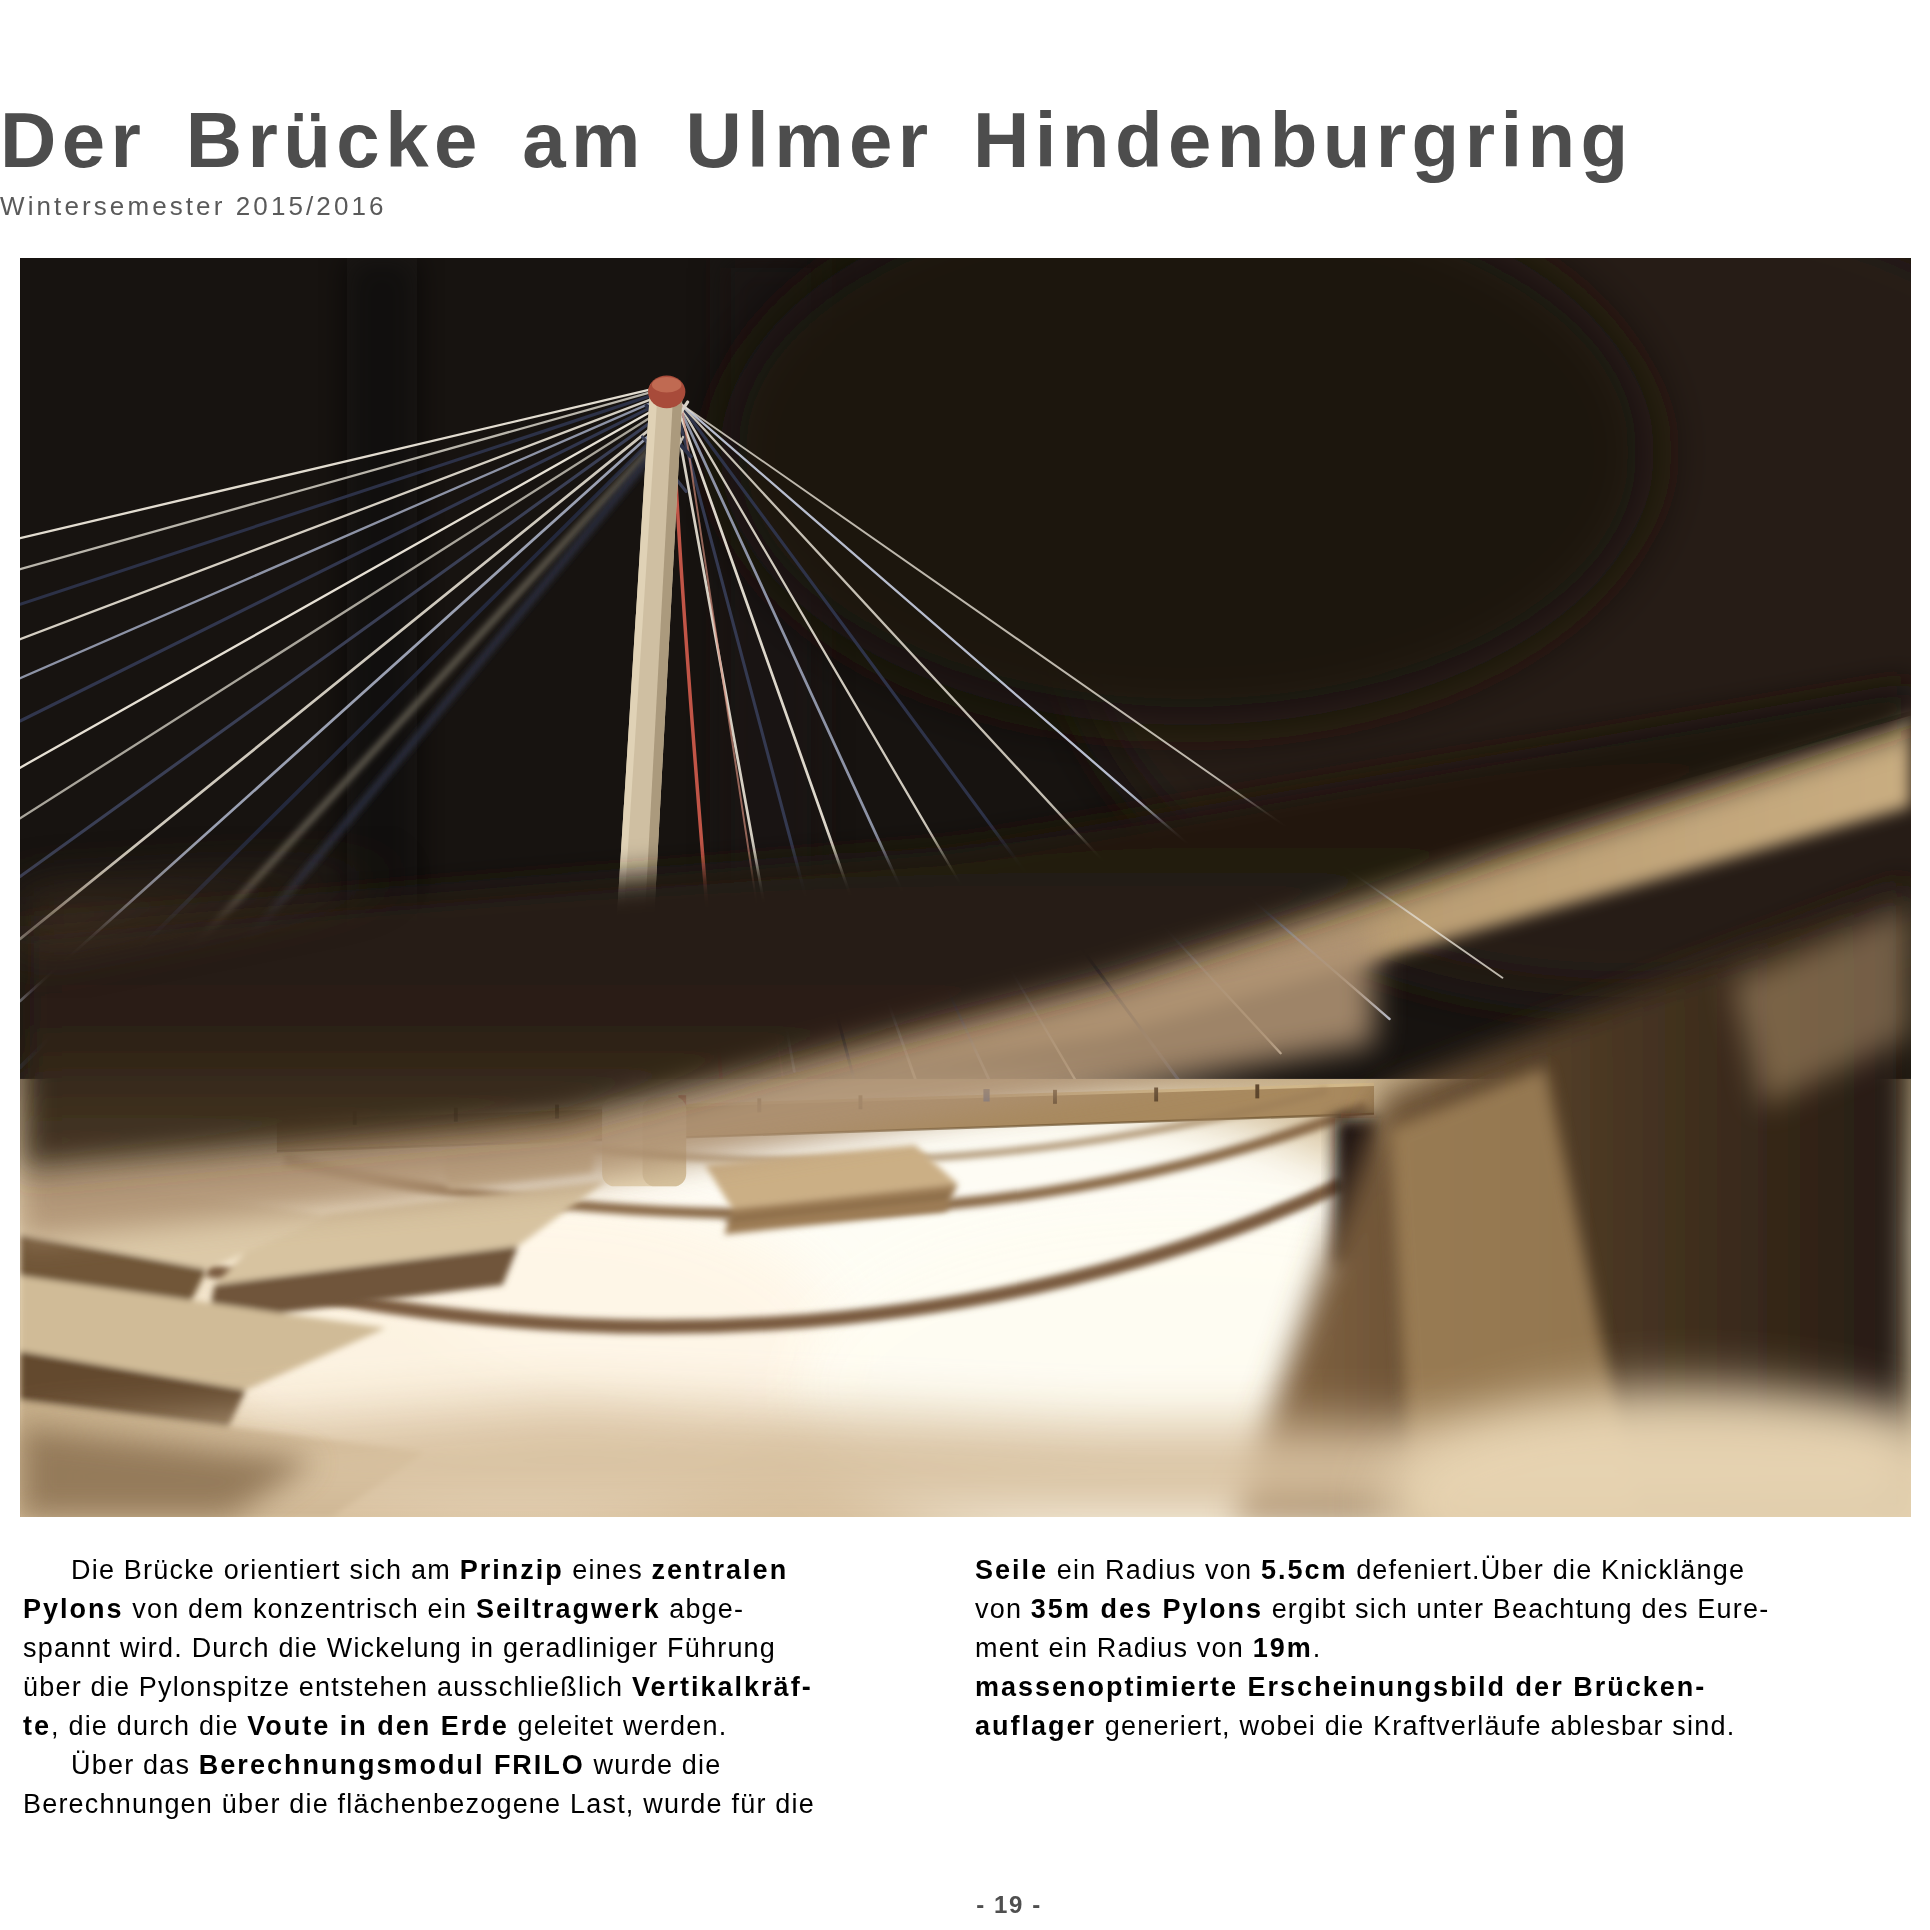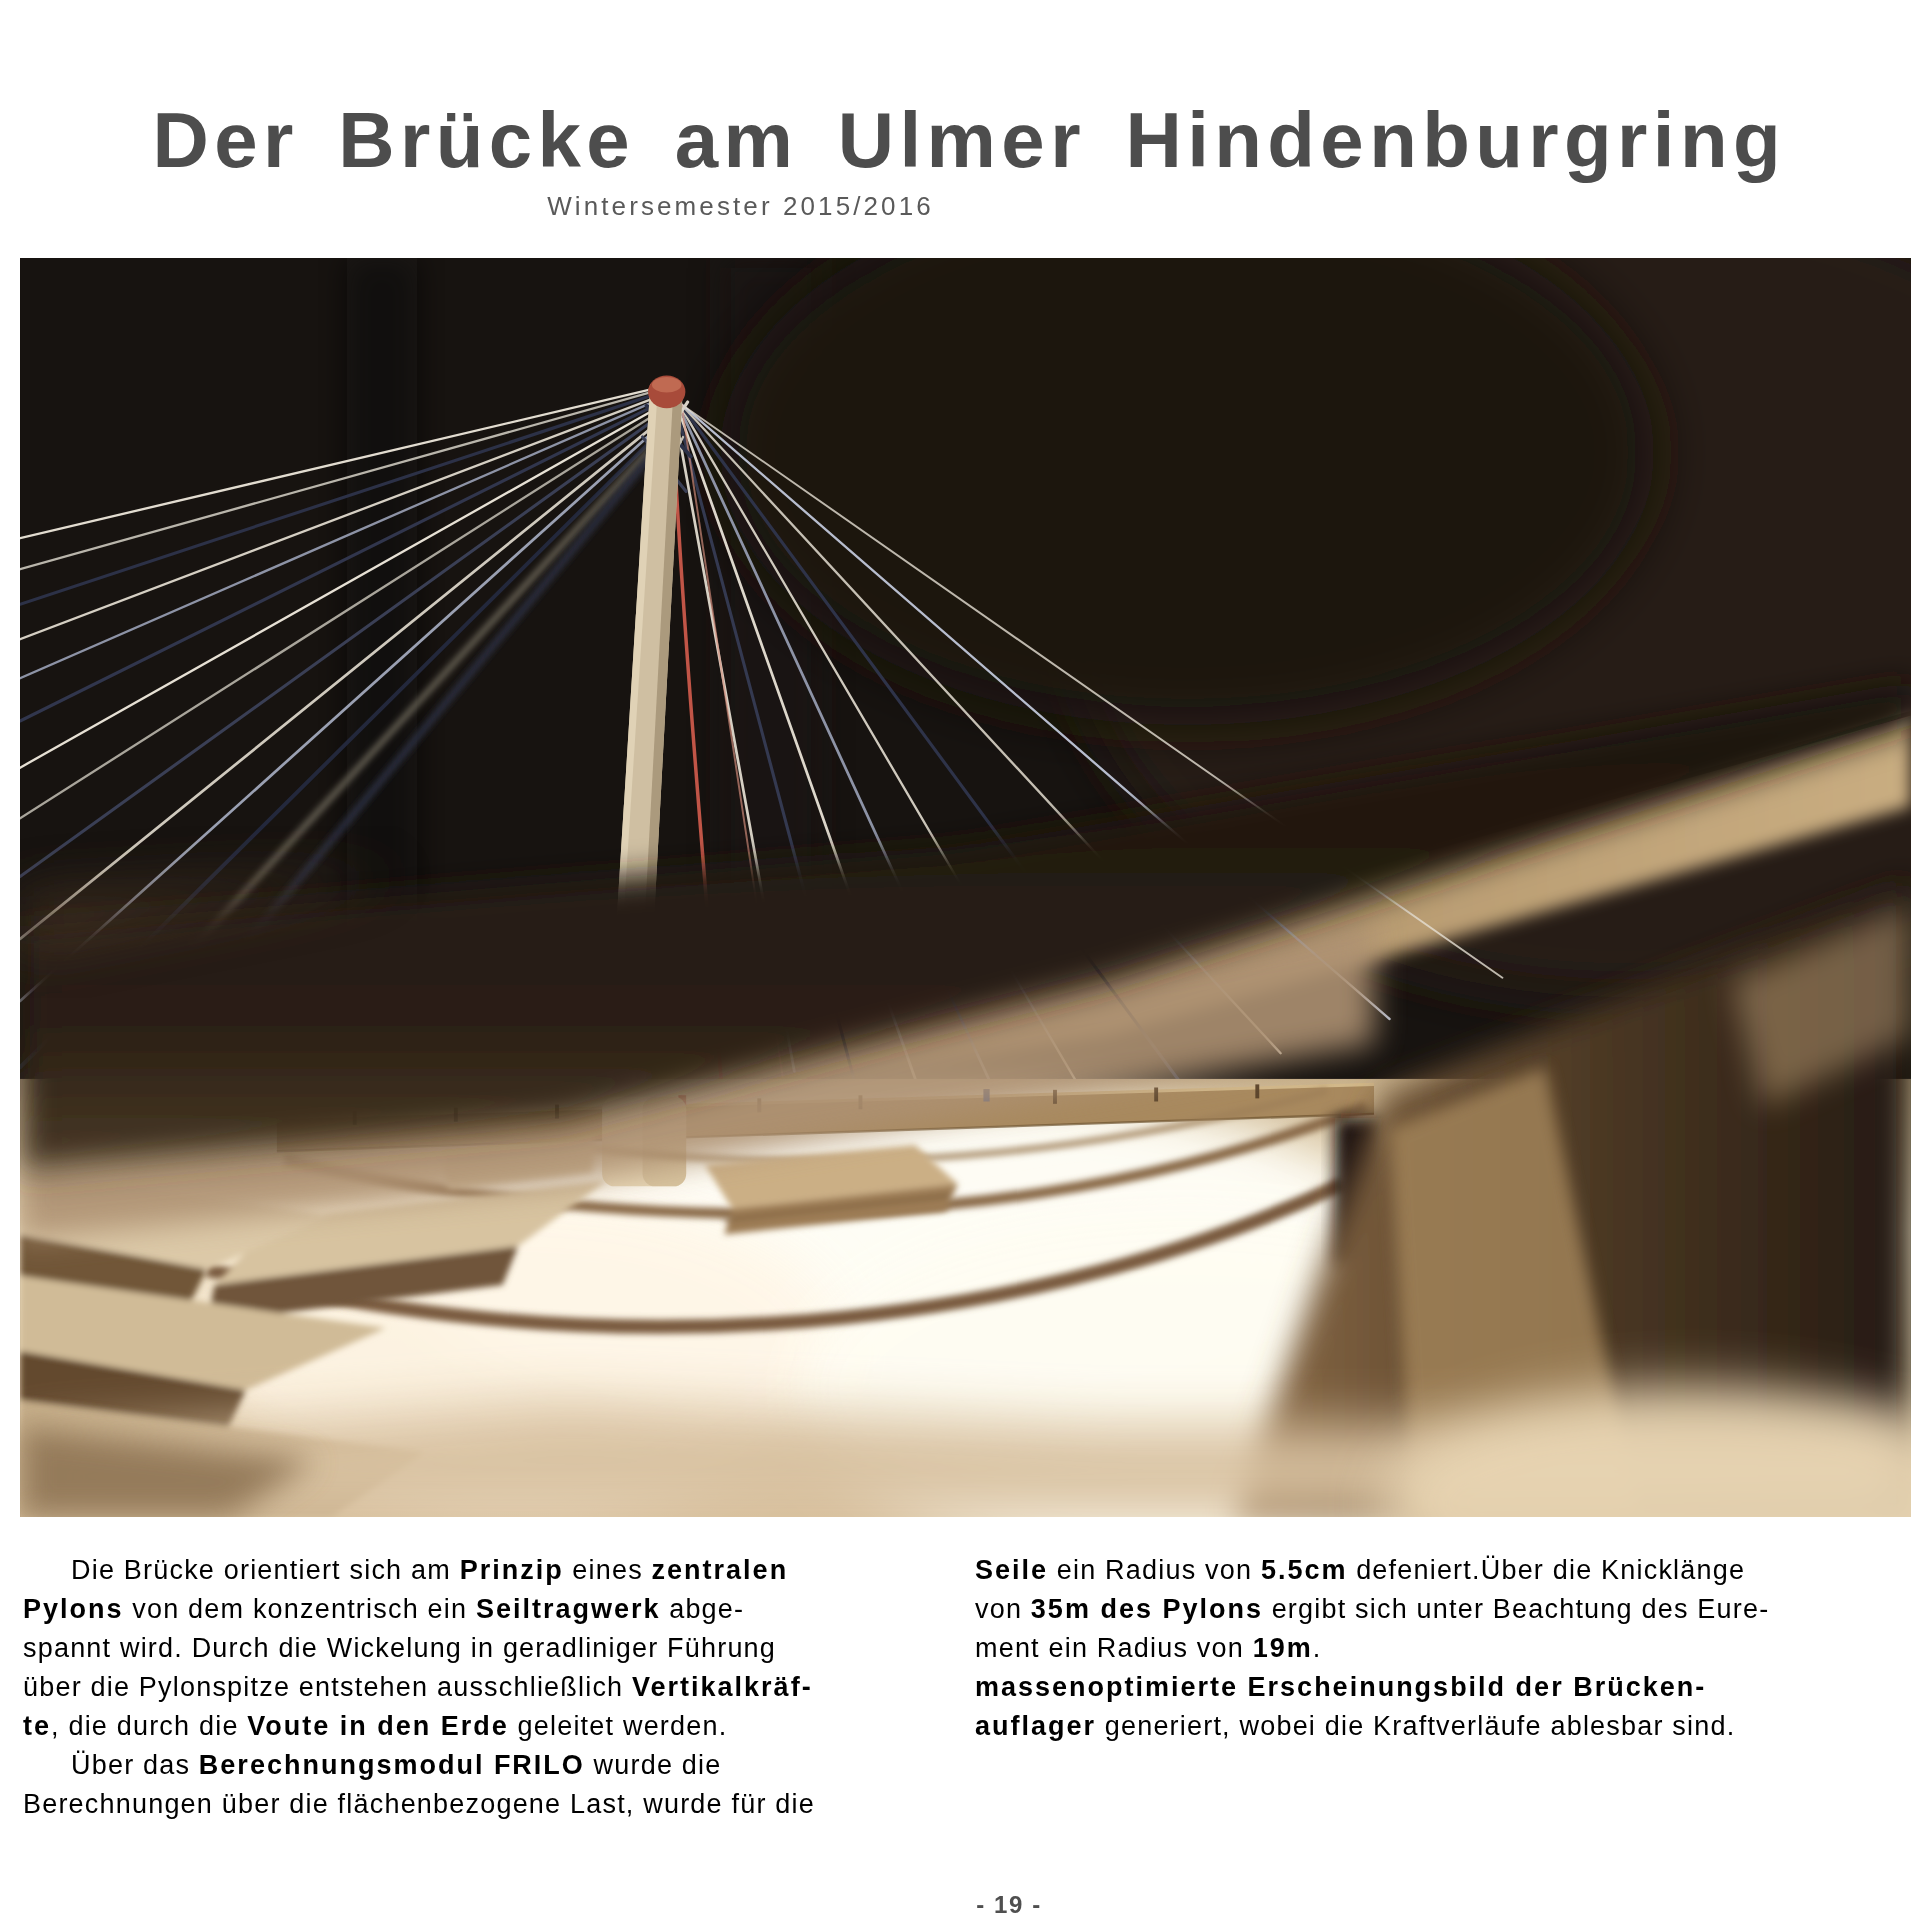--- a/index.html
+++ b/index.html
@@ -12,34 +12,33 @@
     position: relative;
     overflow: hidden;
   }
 
   h1.page-title {
     position: absolute;
     top: 95px;
     left: 0;
     width: 1770px;
     margin: 0;
-    text-align: right;
+    text-align: left;
     font-size: 78px;
     font-weight: bold;
     letter-spacing: 5.4px;
     word-spacing: 12.5px;
     color: #4d4d4d;
-    padding-left: 16px;
   }
   .page-subtitle {
     position: absolute;
     top: 191px;
     left: 0;
     width: 1481px;
-    text-align: center;
+    text-align: left;
     font-size: 26px;
     letter-spacing: 3.1px;
     color: #5a5a5a;
   }
   figure.photo {
     position: absolute;
     left: 19.5px;
     top: 258px;
     width: 1891px;
     height: 1259px;

